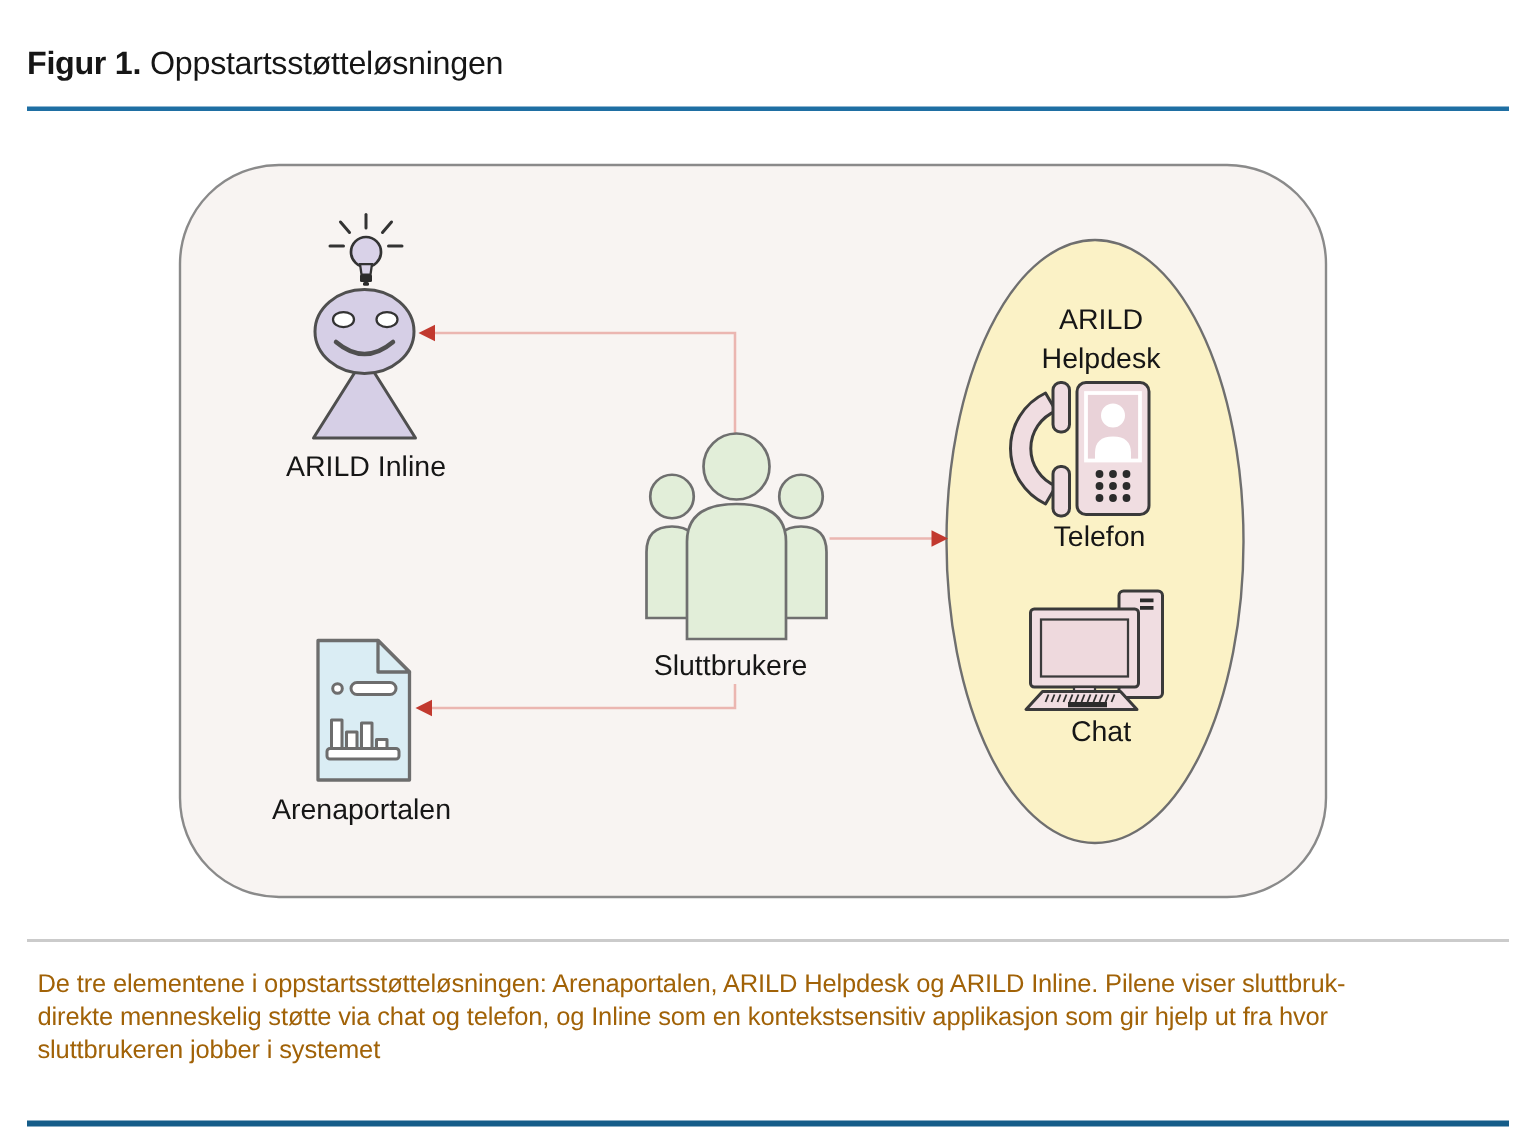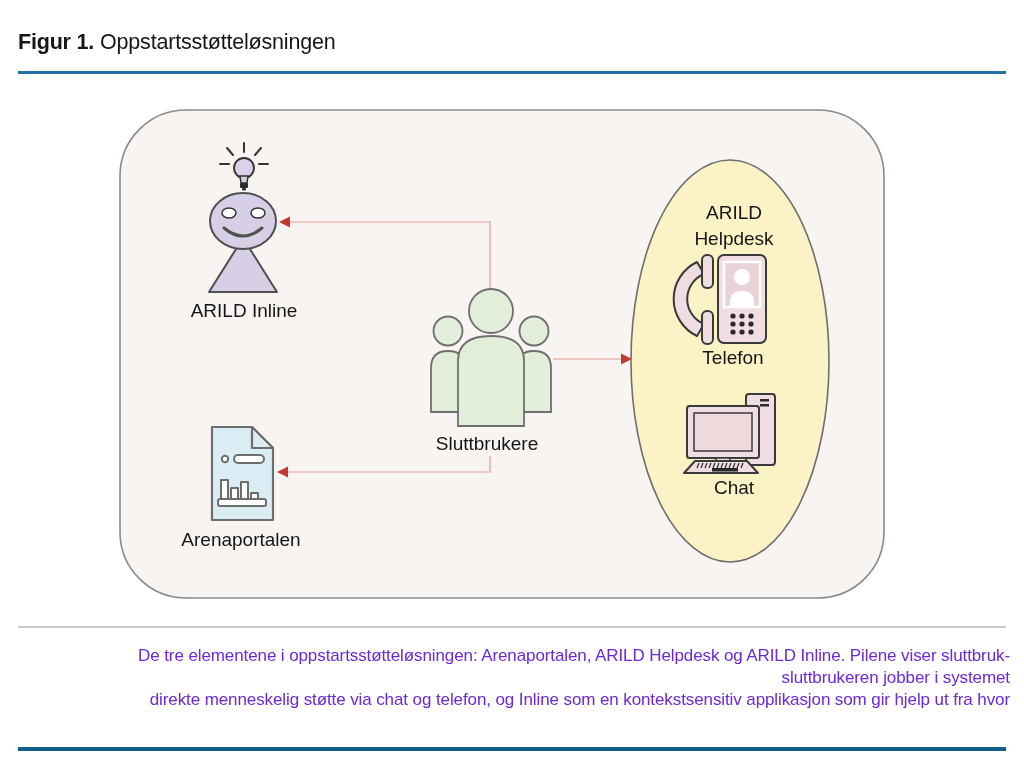--- a/index.html
+++ b/index.html
@@ -8,21 +8,21 @@
     font-family:"Liberation Sans", sans-serif;color:#161616;overflow:hidden;
   }
   .figure-header{position:absolute;left:18px;top:30px;font-size:21.5px;letter-spacing:-0.2px;}
   .figure-header .fig-label{font-weight:bold;}
   .figure-header .fig-title{margin-left:6px;font-weight:400;}
   .rule{position:absolute;left:18px;width:988px;}
   .rule-top{top:71px;height:2.5px;background:#1f6fa3;}
   .rule-gray{top:626px;height:2px;background:#cbcbcb;}
   .rule-bottom{top:747px;height:3.5px;background:#155d89;}
   .diagram-svg{position:absolute;left:0;top:0;}
-  .caption{position:absolute;left:25px;top:645px;width:985px;font-size:17px;line-height:22px;color:#6d28d9;letter-spacing:-0.1px;text-align:right;}
+  .caption{position:absolute;left:25px;top:645px;width:985px;font-size:17px;line-height:22px;color:#a16207;letter-spacing:-0.1px;}
   svg text{font-family:"Liberation Sans", sans-serif;fill:#161616;}
   .node-label{font-size:19px;}
 </style>
 </head>
 <body>
 
 <div class="figure-header">
   <span class="fig-label">Figur 1.</span><span class="fig-title">Oppstartsstøtteløsningen</span>
 </div>
 <div class="rule rule-top"></div>
@@ -141,17 +141,17 @@
     </g>
     <rect x="712" y="468" width="26" height="3.5" fill="#2b2b2b"></rect>
   </g>
   <text class="node-label" x="734" y="494" text-anchor="middle">Chat</text>
 </svg>
 
 <div class="rule rule-gray"></div>
 
 <div class="caption">
   <div>De tre elementene i oppstartsstøtteløsningen: Arenaportalen, ARILD Helpdesk og ARILD Inline. Pilene viser sluttbruk-</div>
+  <div>direkte menneskelig støtte via chat og telefon, og Inline som en kontekstsensitiv applikasjon som gir hjelp ut fra hvor</div>
   <div>sluttbrukeren jobber i systemet</div>
-  <div>direkte menneskelig støtte via chat og telefon, og Inline som en kontekstsensitiv applikasjon som gir hjelp ut fra hvor</div>
 </div>
 
 <div class="rule rule-bottom"></div>
 
 </body></html>

